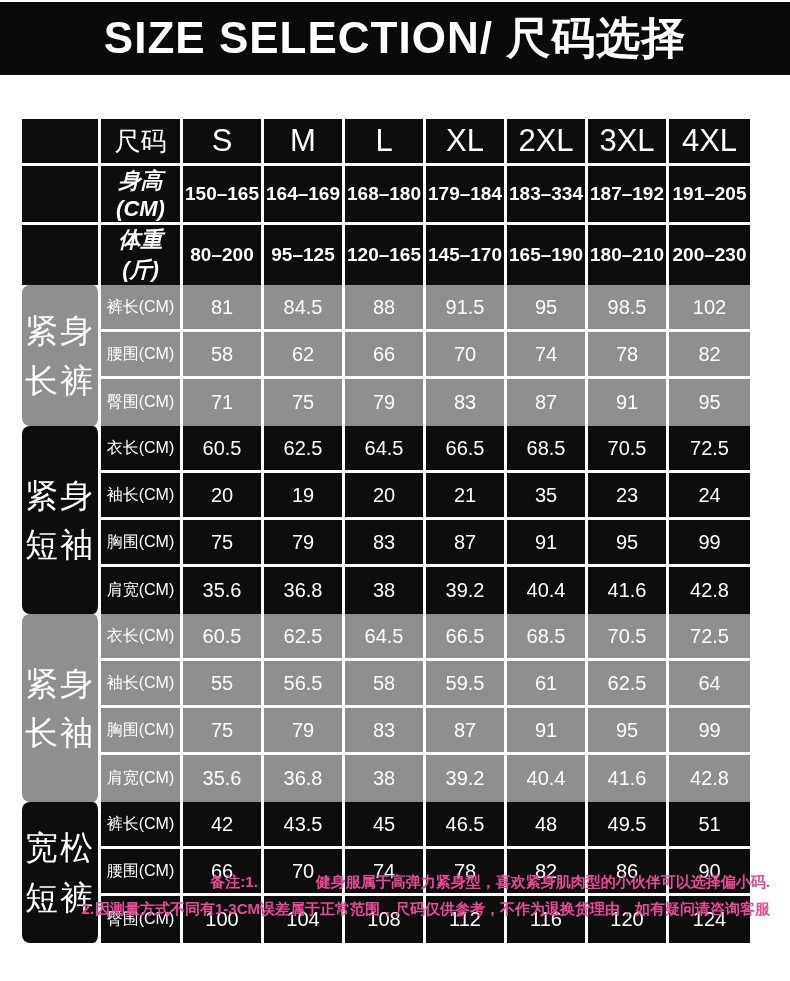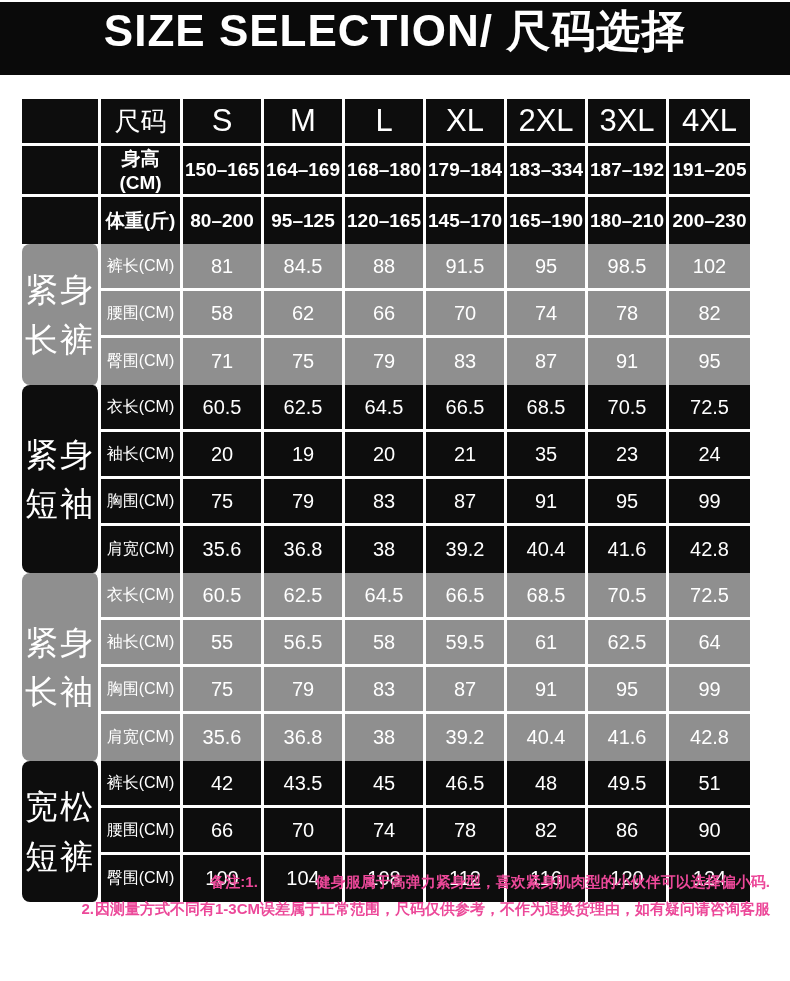--- a/index.html
+++ b/index.html
@@ -5,47 +5,47 @@
   * { margin:0; padding:0; box-sizing:border-box; }
   html,body { background:#ffffff; }
   body {
     width:790px; height:981px; overflow:hidden;
     font-family:"Liberation Sans","DejaVu Sans",sans-serif;
     position:relative;
   }
   
   .banner {
     position:absolute; left:0; top:2px; width:790px; height:73px;
-    background:#0a0a0a; display:flex; justify-content:center;
+    background:#0a0a0a; display:flex; align-items:center; justify-content:center;
   }
   .banner h1 {
     color:#ffffff; font-size:44px; font-weight:800; letter-spacing:1px;
     white-space:nowrap;
   }
   
   table.size-table {
-    position:absolute; left:22px; top:99px;
+    position:absolute; left:22px; top:119px;
     width:728px; border-collapse:separate; border-spacing:0;
     table-layout:fixed;
   }
   .size-table td {
     height:47px; text-align:center; vertical-align:middle;
     color:#ffffff; overflow:hidden;
     border-right:3px solid #ffffff; border-bottom:3px solid #ffffff;
   }
   .size-table td:last-child { border-right:none;margin-left:23px; }
   .size-table tr.sec-end td { border-bottom:none; }
   .size-table td.sec-name { border-bottom:none;border-radius:8px; }
   
   .dark  td { background:#0d0d0d; }
   .gray  td { background:#8f8f8f; }
   
   td.size-h  { font-size:31px; font-weight:500; }
   td.size-lbl{ font-size:26px; font-weight:500; }
-  td.g-lbl   { font-size:19px; font-weight:600; }
+  td.g-lbl   { font-size:22px; font-weight:600;font-style:italic; }
   td.g-val   { font-size:19px; font-weight:700; }
   td.row-lbl { font-size:16px; font-weight:400; }
   td.val     { font-size:20px; font-weight:400; }
   td.sec-name{ font-size:33px; font-weight:400; line-height:1.5; letter-spacing:2px; }
   
   .notes {
     position:absolute; left:30px; top:868px; width:740px;
     color:#ec4899; font-size:15px; font-weight:600; line-height:27px;
     white-space:nowrap;
     text-align:right;

